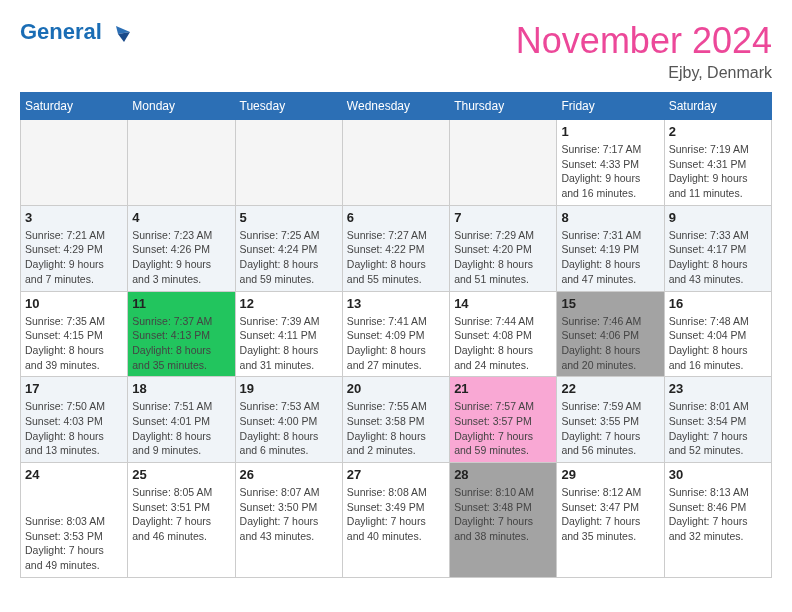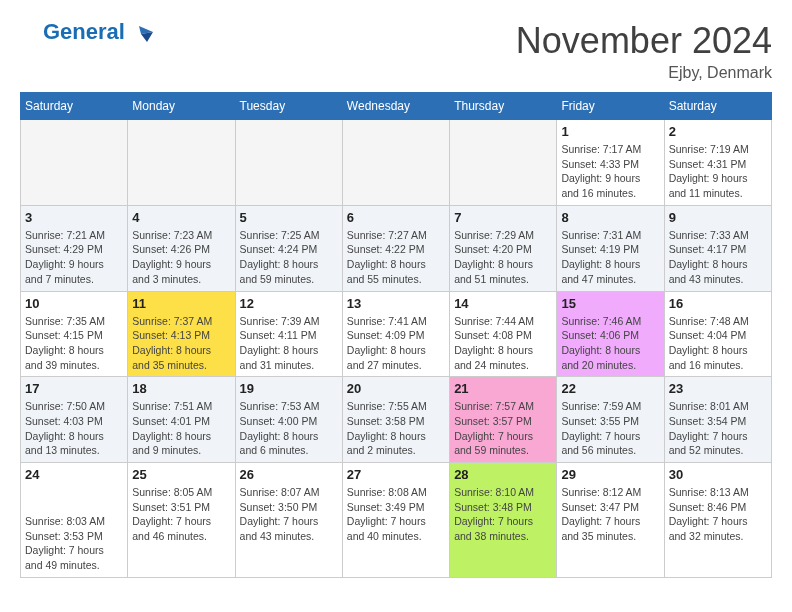--- a/index.html
+++ b/index.html
@@ -12,29 +12,28 @@
     }
     .header {
       display: flex;
       justify-content: space-between;
       align-items: flex-start;
       margin-bottom: 10px;
     }
     .logo {
       display: flex;
       align-items: flex-start;
-      margin-left: 23px;
     }
     .title-area {
       text-align: right;
     }
     .month-title {
       font-size: 36px;
       font-weight: normal;
-      color: #404040;
+      color: #ec4899;
     }
     .location {
       font-size: 16px;
       color: #555;
       margin-top: 2px;
     }
     table {
       width: 100%;
       border-collapse: collapse;
       font-size: 11px;
@@ -173,21 +172,21 @@
 Daylight: 8 hours and 43 minutes.</div>
         </td>
       </tr>
       <tr>
         <td style="background: rgb(255, 255, 255);">
           <div class="day-num">10</div>
           <div class="day-info" style="white-space: pre-line;">Sunrise: 7:35 AM
 Sunset: 4:15 PM
 Daylight: 8 hours and 39 minutes.</div>
         </td>
-        <td style="background: #fde047;">
+        <td style="background: #22c55e;">
           <div class="day-num">11</div>
           <div class="day-info" style="white-space: pre-line;">Sunrise: 7:37 AM
 Sunset: 4:13 PM
 Daylight: 8 hours and 35 minutes.</div>
         </td>
         <td style="background: rgb(255, 255, 255);">
           <div class="day-num">12</div>
           <div class="day-info" style="white-space: pre-line;">Sunrise: 7:39 AM
 Sunset: 4:11 PM
 Daylight: 8 hours and 31 minutes.</div>
@@ -197,21 +196,21 @@
           <div class="day-info" style="white-space: pre-line;">Sunrise: 7:41 AM
 Sunset: 4:09 PM
 Daylight: 8 hours and 27 minutes.</div>
         </td>
         <td style="background: rgb(255, 255, 255);">
           <div class="day-num">14</div>
           <div class="day-info" style="white-space: pre-line;">Sunrise: 7:44 AM
 Sunset: 4:08 PM
 Daylight: 8 hours and 24 minutes.</div>
         </td>
-        <td style="background: #f0abfc;">
+        <td style="background: #a3a3a3;">
           <div class="day-num">15</div>
           <div class="day-info" style="white-space: pre-line;">Sunrise: 7:46 AM
 Sunset: 4:06 PM
 Daylight: 8 hours and 20 minutes.</div>
         </td>
         <td style="background: rgb(255, 255, 255);">
           <div class="day-num">16</div>
           <div class="day-info" style="white-space: pre-line;">Sunrise: 7:48 AM
 Sunset: 4:04 PM
 Daylight: 8 hours and 16 minutes.</div>
@@ -279,21 +278,21 @@
           <div class="day-info" style="white-space: pre-line;">Sunrise: 8:07 AM
 Sunset: 3:50 PM
 Daylight: 7 hours and 43 minutes.</div>
         </td>
         <td style="background: rgb(255, 255, 255);">
           <div class="day-num">27</div>
           <div class="day-info" style="white-space: pre-line;">Sunrise: 8:08 AM
 Sunset: 3:49 PM
 Daylight: 7 hours and 40 minutes.</div>
         </td>
-        <td style="background: #bef264;">
+        <td style="background: #a3a3a3;">
           <div class="day-num">28</div>
           <div class="day-info" style="white-space: pre-line;">Sunrise: 8:10 AM
 Sunset: 3:48 PM
 Daylight: 7 hours and 38 minutes.</div>
         </td>
         <td style="background: rgb(255, 255, 255);">
           <div class="day-num">29</div>
           <div class="day-info" style="white-space: pre-line;">Sunrise: 8:12 AM
 Sunset: 3:47 PM
 Daylight: 7 hours and 35 minutes.</div>

